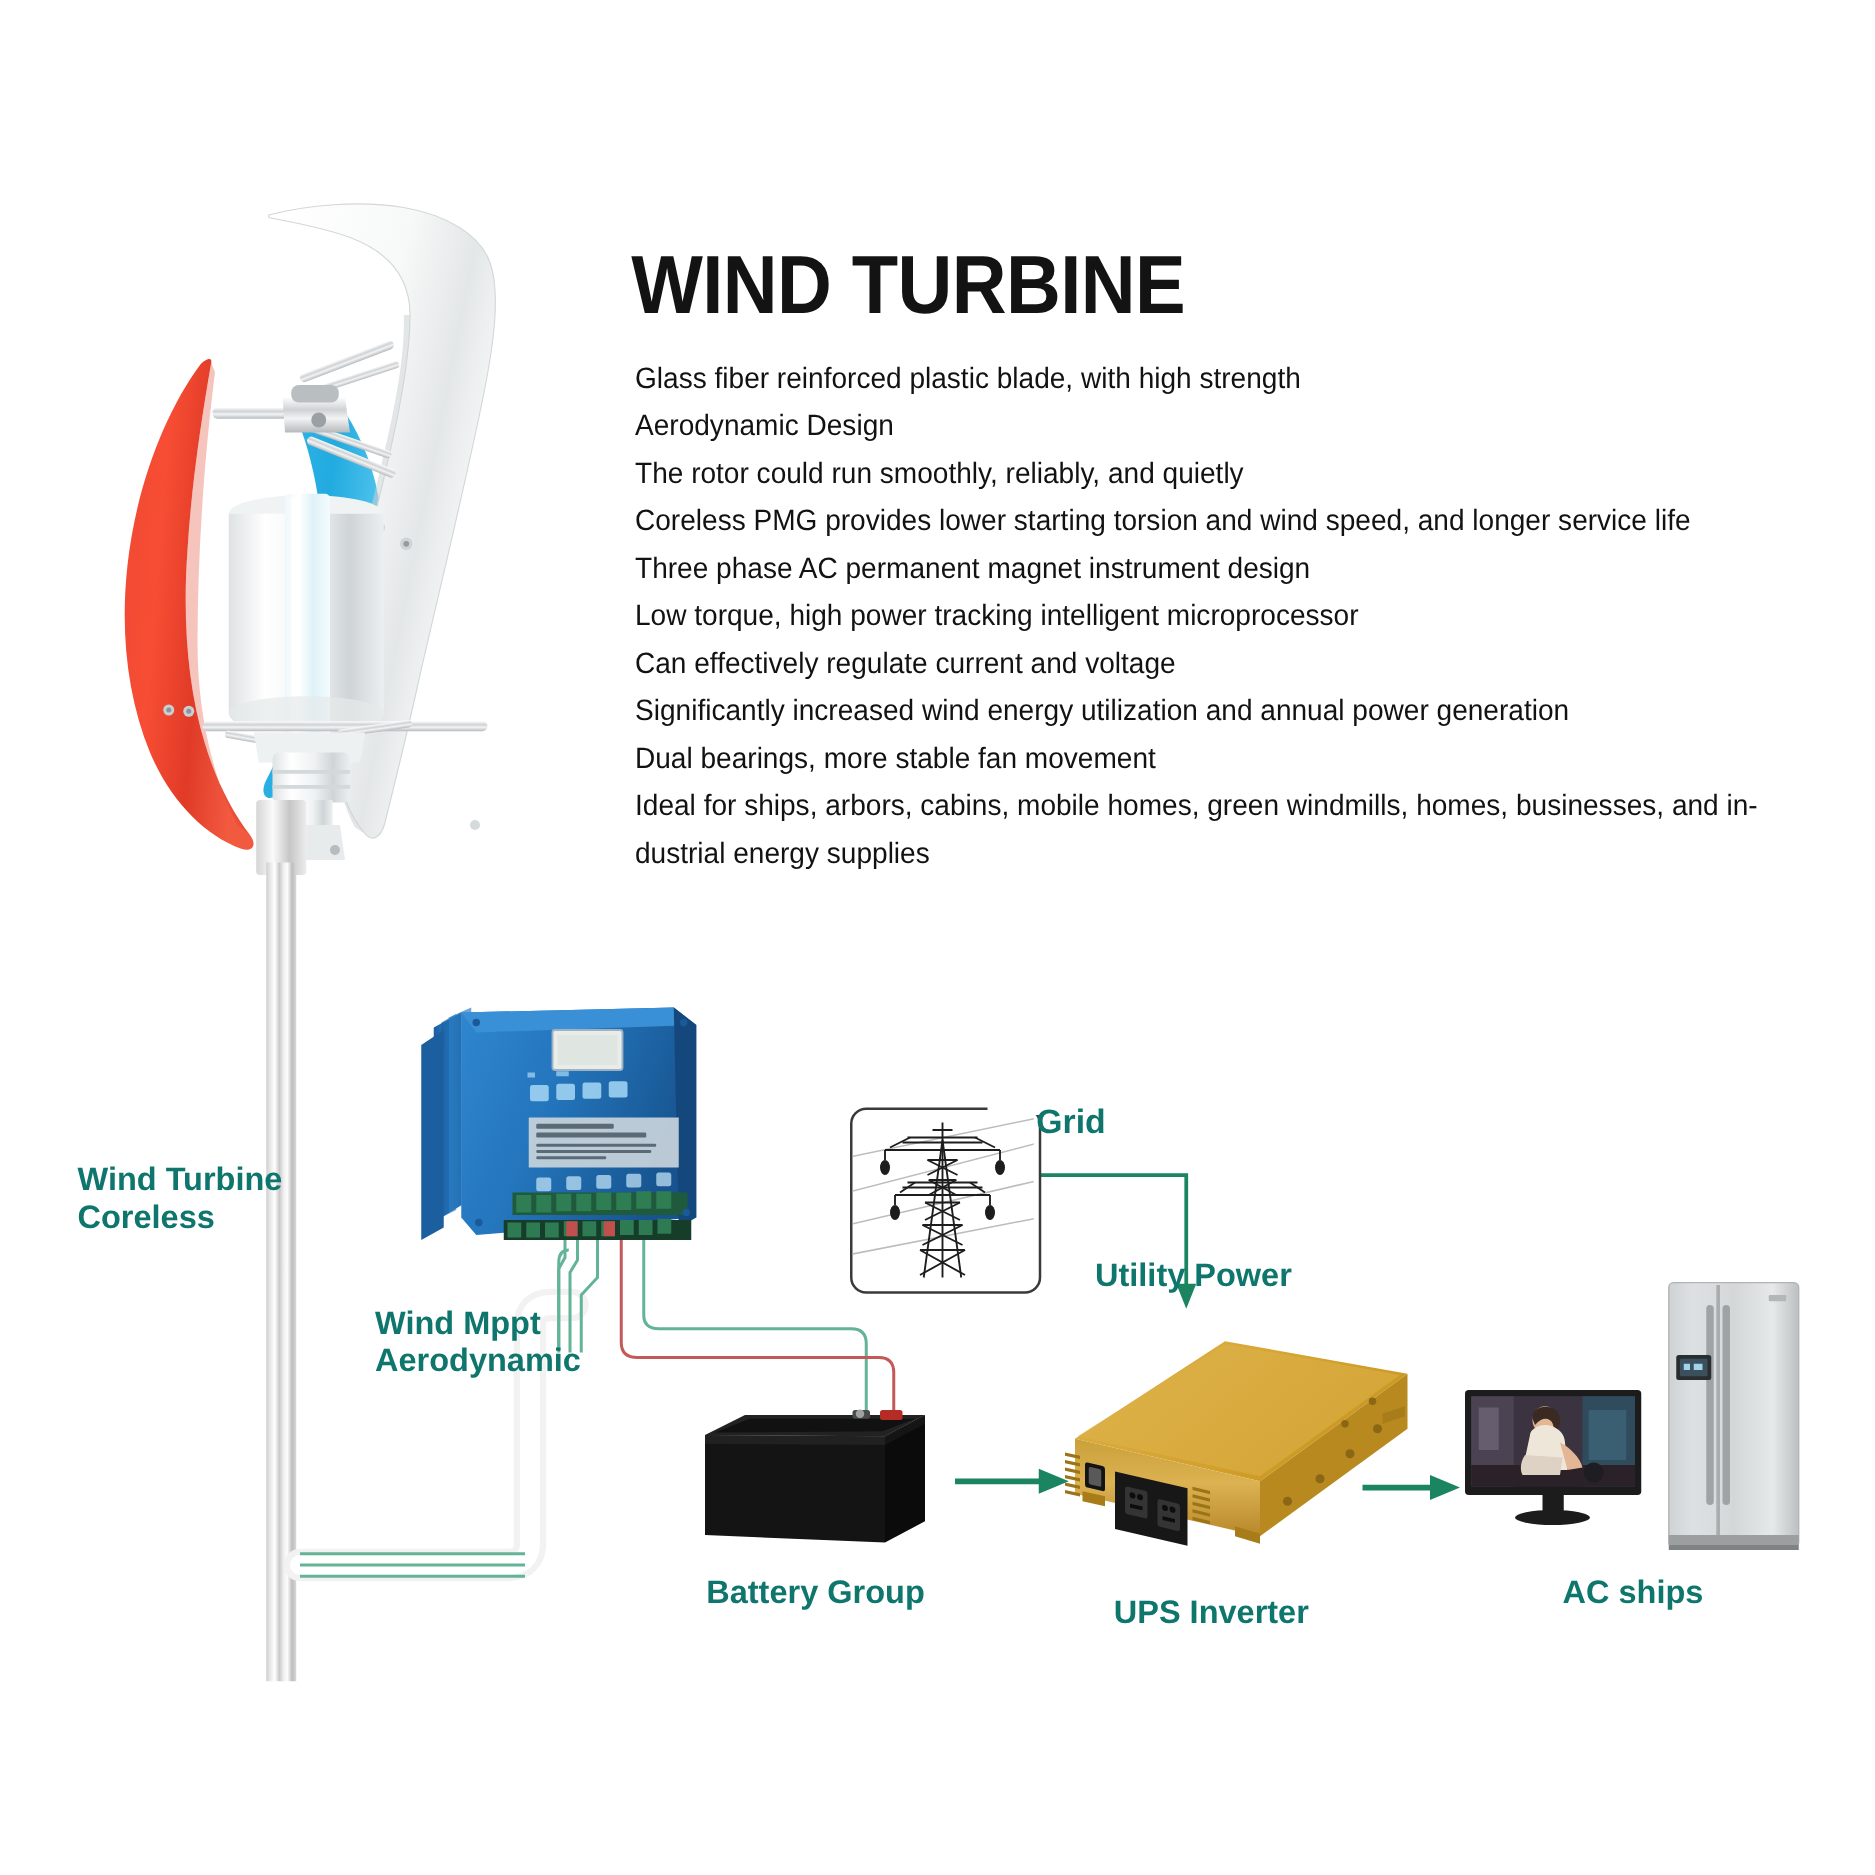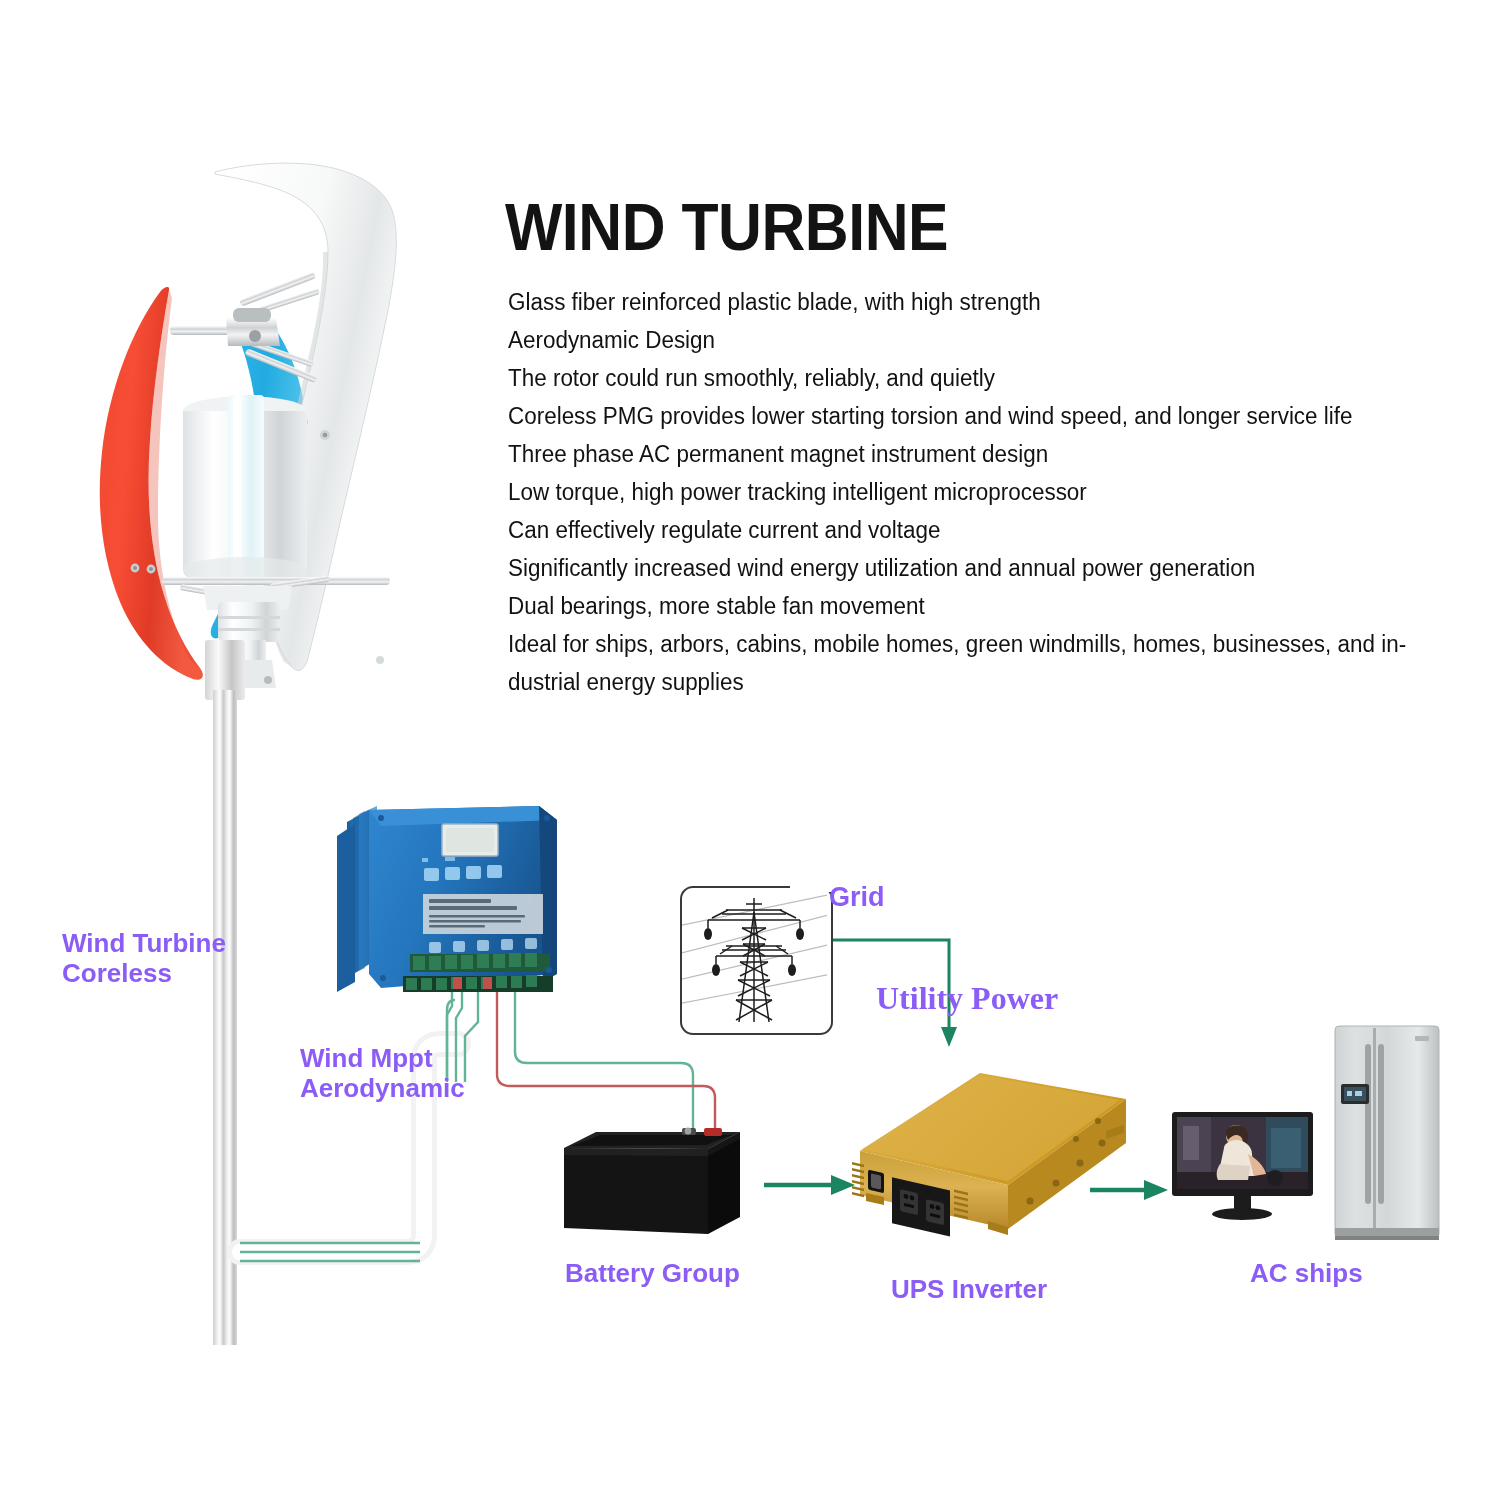--- a/index.html
+++ b/index.html
@@ -29,31 +29,31 @@
     font-size:23.5px;line-height:38px;color:#121212;
     font-weight:400;
     font-family:"Liberation Sans", sans-serif;
     transform:scaleX(0.955);transform-origin:left top;
     white-space:nowrap;
   }
   .feat.wrap{white-space:normal;width:985px;}
 
   
   .dlabel{
-    position:absolute;color:#8b5cf6;font-weight:700;
+    position:absolute;color:#0f766e;font-weight:700;
     font-family:"Liberation Sans", sans-serif;
     line-height:1.16;
   }
   #lbl-generator{left:62px;top:928px;font-size:26px;}
   #lbl-mppt{left:300px;top:1043px;font-size:26px;}
   #lbl-battery{left:565px;top:1258px;font-size:26px;text-align:center;}
   #lbl-ups{left:891px;top:1274px;font-size:26px;}
   #lbl-ac{left:1250px;top:1258px;font-size:26px;}
   #lbl-grid{left:829px;top:882px;font-size:27px;}
-  #lbl-utility{left:876px;top:980px;font-size:32px;font-family:Liberation Serif, serif;}
+  #lbl-utility{left:876px;top:1005px;font-size:26px;}
 
   
   .turbine{position:absolute;left:40px;top:140px;width:400px;height:620px;}
 
   
   .pole{
     position:absolute;left:213px;top:690px;width:24px;height:655px;
     background:linear-gradient(to right,
       #cfcfcf 0%, #e9e9e9 14%, #ffffff 28%, #c9c9c9 44%,
       #efefef 58%, #fdfdfd 70%, #bdbdbd 86%, #d8d8d8 100%);

